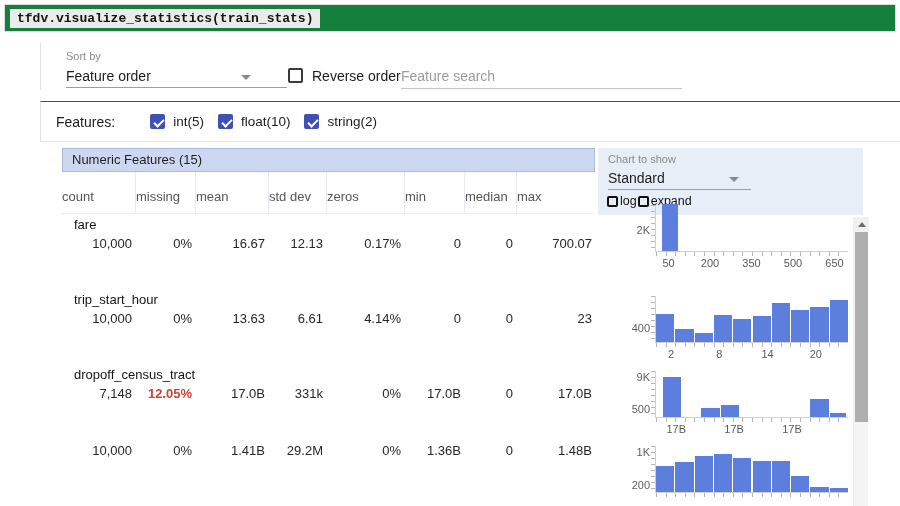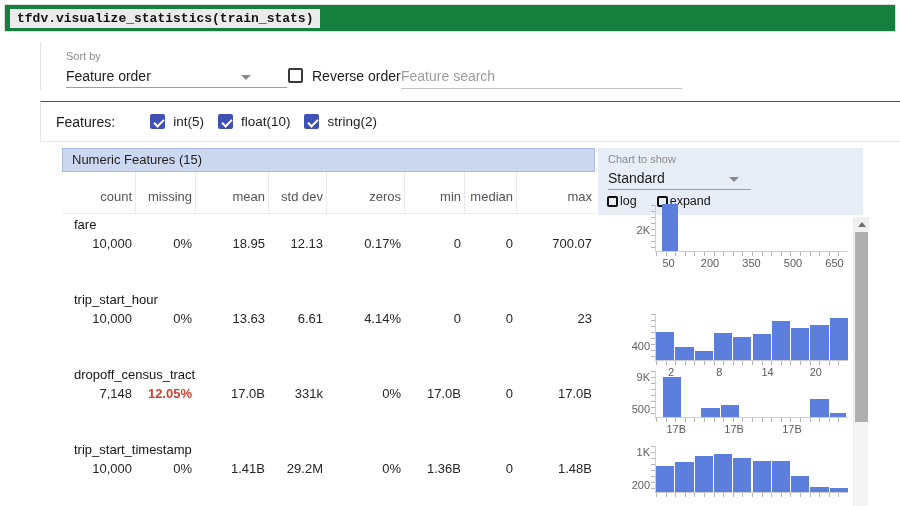--- a/index.html
+++ b/index.html
@@ -42,37 +42,37 @@
   #feature-type-list { display:flex; align-items:center; margin-left:35px; gap:14px; }
   .ft-item { display:flex; align-items:center; gap:8px; font-size:13.5px; color:#1c1c1c; cursor:pointer; }
 
   
   .tbl-title { position:absolute; left:62px; top:148px; width:533px; height:24px;
             background:var(--table-header-bg,#cbd8f0); border:1px solid #a9bce0;
             font-size:13px; color:#1f1f1f; line-height:22px; padding-left:9px; }
   .col-head { position:absolute; left:62px; top:172px; width:533px; height:42px;
             display:grid; grid-template-columns:73px 60px 73px 58px 78px 60px 52px 79px;
             border-bottom:1px solid #ececec; }
-  .col-head span { font-size:13px; color:#555; text-align:right; padding:17px 3px 0 0;
+  .col-head span { font-size:13px; color:#555; padding:17px 3px 0 0;
             border-left:1px solid #e7eaf0; }
   .col-head span:first-child { border-left:none; }
   #table-rows { position:absolute; left:62px; top:214px; width:533px; }
   .t-row { position:relative; height:75px; }
   .fname { padding:3px 0 0 12px; font-size:13px; color:#141414; }
   .vals { display:grid; grid-template-columns:73px 60px 73px 58px 78px 60px 52px 79px; margin-top:4px; }
   .vals span { font-size:13px; color:#262626; text-align:right; padding-right:3px; }
   .vals span.alert { color:var(--alert,#cb4335); font-weight:700; }
 
   
   .chart-head { position:absolute; left:598px; top:148px; width:265px; height:67px;
             background:var(--panel-bg,#e8eef8); }
   .chart-head .small-label { left:10px; top:5px; }
   .chart-head .select { left:10px; top:20px; width:143px; }
   .chart-head .dd-arrow { right:12px; }
-  .mini-cbs { position:absolute; left:9px; top:46px; display:flex; gap:20px; align-items:center; }
+  .mini-cbs { position:absolute; left:9px; top:46px; display:flex; gap:1px; align-items:center; }
   .mini-cb { display:flex; align-items:center; gap:2px; font-size:12.5px; color:#111; cursor:pointer; }
   .mini-cb .box { width:11px; height:11px; border:2px solid #111; border-radius:2px; background:transparent; }
 
   
   .chart-row { position:absolute; left:600px; width:268px; height:75px; }
   .plot { position:absolute; left:55px; top:5px; width:193px; height:47px;
           border-left:1px solid #cfcfcf; border-bottom:1px solid #cfcfcf; }
   .plot::before { content:""; position:absolute; left:-5px; top:0; bottom:0; width:4px;
           background:repeating-linear-gradient(to bottom,#b5b5b5 0 1px,transparent 1px 6px); }
   .plot::after { content:""; position:absolute; left:0; right:0; bottom:-5px; height:4px;
@@ -142,21 +142,21 @@
       <span>min</span>
       <span>median</span>
       <span>max</span>
     </div>
   <div id="table-rows">
       <div class="t-row">
         <div class="fname">fare</div>
         <div class="vals">
           <span>10,000</span>
           <span>0%</span>
-          <span>18.95</span>
+          <span>16.67</span>
           <span>12.13</span>
           <span>0.17%</span>
           <span>0</span>
           <span>0</span>
           <span>700.07</span>
         </div>
       </div>
       <div class="t-row">
         <div class="fname">trip_start_hour</div>
         <div class="vals">
@@ -177,21 +177,20 @@
           <span class="alert">12.05%</span>
           <span>17.0B</span>
           <span>331k</span>
           <span>0%</span>
           <span>17.0B</span>
           <span>0</span>
           <span>17.0B</span>
         </div>
       </div>
       <div class="t-row">
-        <div class="fname">trip_start_timestamp</div>
         <div class="vals">
           <span>10,000</span>
           <span>0%</span>
           <span>1.41B</span>
           <span>29.2M</span>
           <span>0%</span>
           <span>1.36B</span>
           <span>0</span>
           <span>1.48B</span>
         </div>
@@ -221,21 +220,21 @@
         <div class="ylab" style="top: 23.91px;">2K</div>
         <div class="plot">
           <div class="bar" style="left: 5.79px; width: 16.37px; height: 47px;"></div>
         </div>
         <div class="xlab" style="left: 46.51px;">50</div>
         <div class="xlab" style="left: 88.005px;">200</div>
         <div class="xlab" style="left: 129.5px;">350</div>
         <div class="xlab" style="left: 170.995px;">500</div>
         <div class="xlab" style="left: 212.49px;">650</div>
       </div>
-      <div class="chart-row" style="top: 309px;">
+      <div class="chart-row" style="top: 291px;">
         <div class="ylab" style="top: 30.96px;">400</div>
         <div class="plot">
           <div class="bar" style="left: 0px; width: 18.3px; height: 28.2px;"></div>
           <div class="bar" style="left: 19.3px; width: 18.3px; height: 12.69px;"></div>
           <div class="bar" style="left: 38.6px; width: 18.3px; height: 9.4px;"></div>
           <div class="bar" style="left: 57.9px; width: 18.3px; height: 27.26px;"></div>
           <div class="bar" style="left: 77.2px; width: 18.3px; height: 23.5px;"></div>
           <div class="bar" style="left: 96.5px; width: 18.3px; height: 25.85px;"></div>
           <div class="bar" style="left: 115.8px; width: 18.3px; height: 39.01px;"></div>
           <div class="bar" style="left: 135.1px; width: 18.3px; height: 31.96px;"></div>

